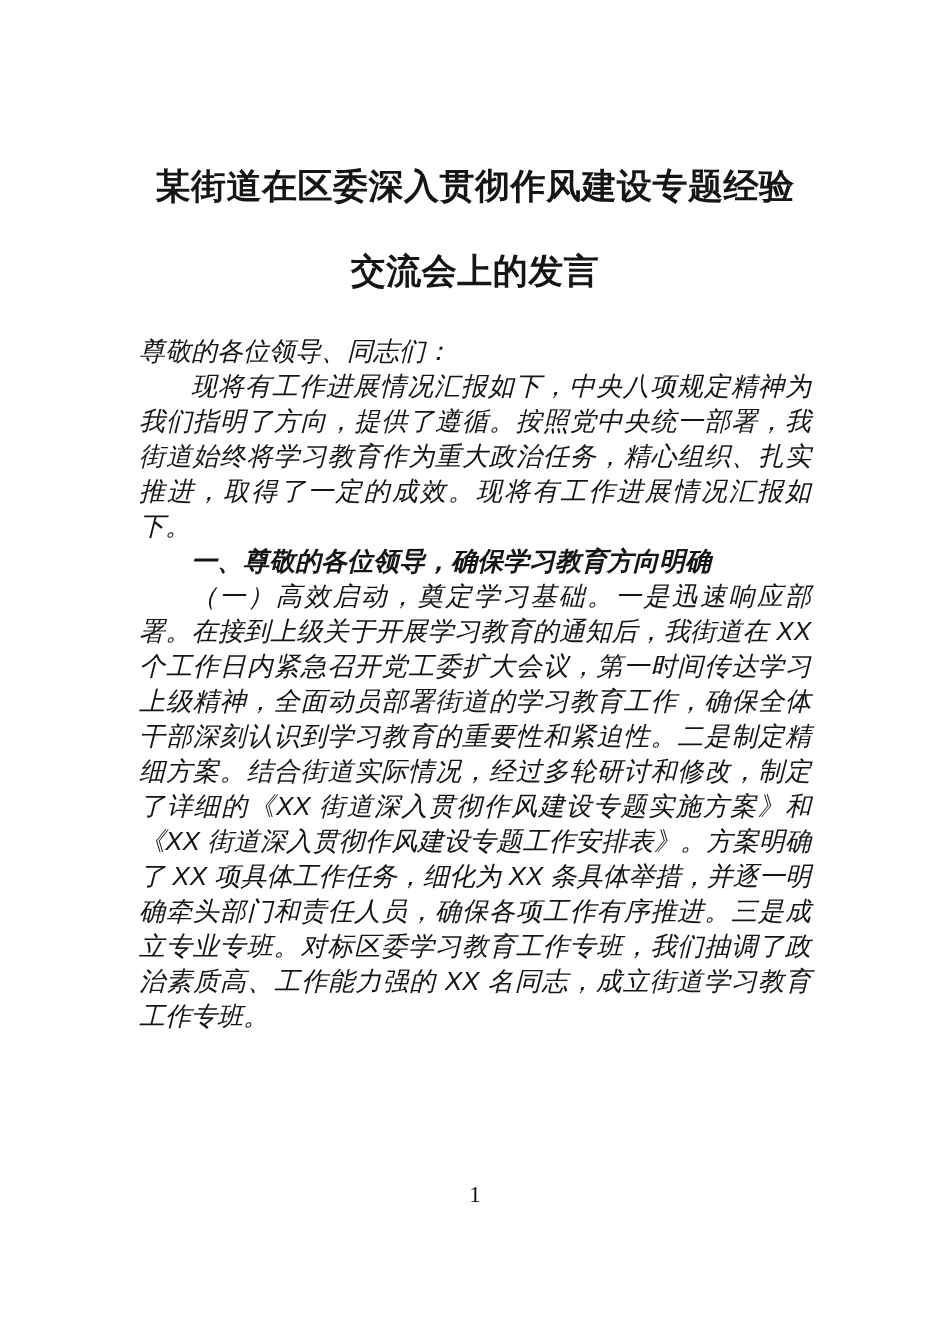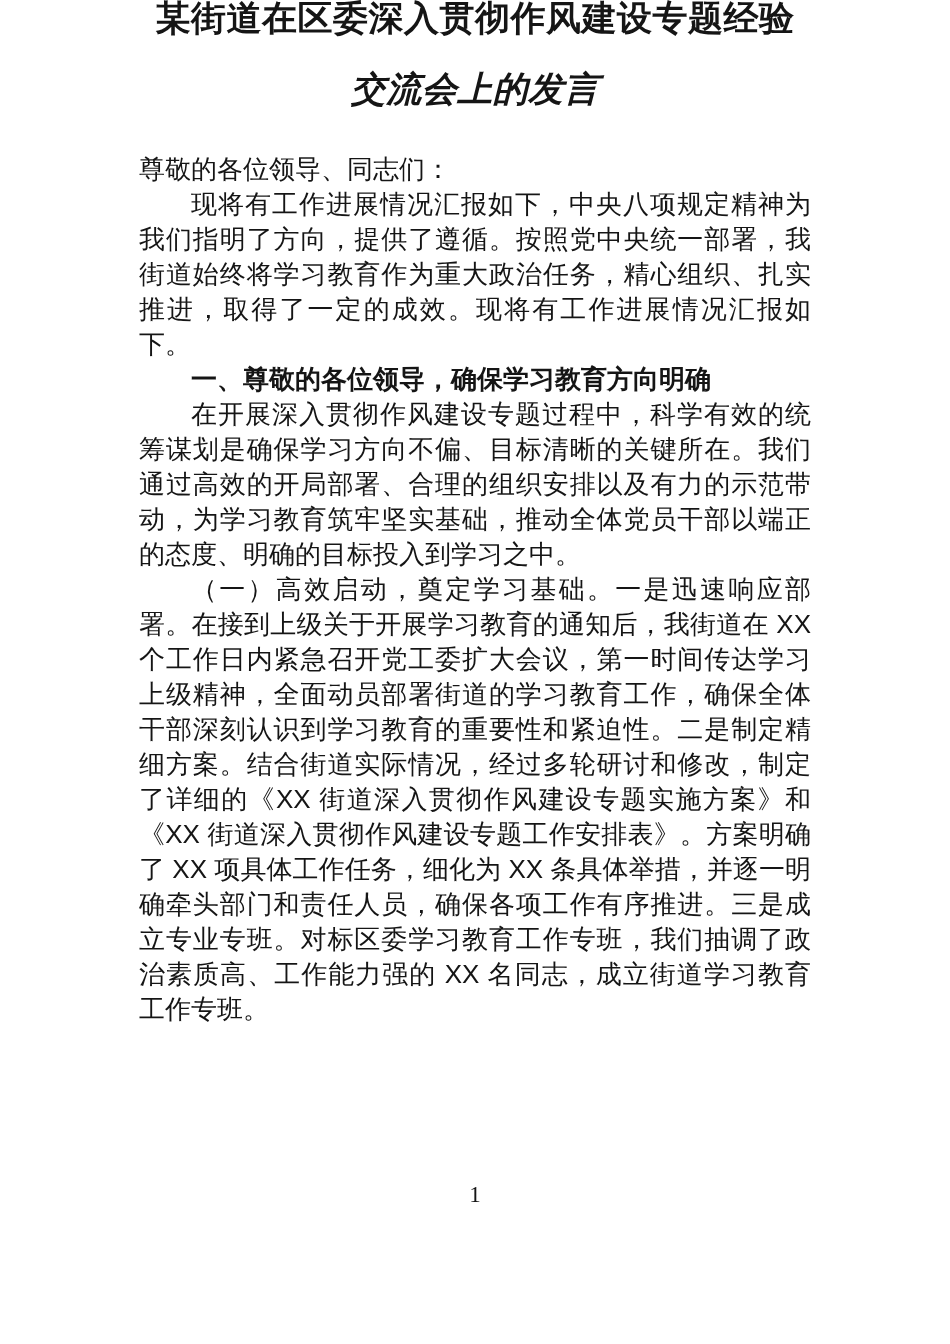--- a/index.html
+++ b/index.html
@@ -18,42 +18,43 @@
     .page {
       position: absolute;
       top: 0;
       left: 0;
       width: 950px;
       height: 1344px;
       background: #ffffff;
     }
     .doc-title {
       margin: 0;
+      padding-top: 168px;
       text-align: center;
       font-size: 35px;
       font-weight: 700;
       color: #151515;
       line-height: 1;
     }
     .title-line {
       display: block;
       letter-spacing: 0.5px;
     }
     .title-line + .title-line {
-      margin-top: 36px;
-      font-style: italic;
+      margin-top: 50px;
     }
     .content {
       width: 672px;
       margin: 46px auto 0 auto;
       font-size: 26px;
       line-height: 35px;
       text-align: justify;
       text-justify: inter-ideograph;
       color: #151515;
+      font-style: italic;
     }
     .para {
       margin: 0;
       text-indent: 2em;
       word-break: break-all;
     }
     .para.salutation {
       text-indent: 0;
     }
     .para.heading {
@@ -77,19 +78,18 @@
 
   <h1 class="doc-title">
     <span class="title-line">某街道在区委深入贯彻作风建设专题经验</span>
     <span class="title-line">交流会上的发言</span>
   </h1>
 
   <div class="content">
     <p class="para salutation">尊敬的各位领导、同志们：</p>
     <p class="para">现将有工作进展情况汇报如下，中央八项规定精神为我们指明了方向，提供了遵循。按照党中央统一部署，我街道始终将学习教育作为重大政治任务，精心组织、扎实推进，取得了一定的成效。现将有工作进展情况汇报如下。</p>
     <p class="para heading">一、尊敬的各位领导，确保学习教育方向明确</p>
-    <p class="para">在开展深入贯彻作风建设专题过程中，科学有效的统筹谋划是确保学习方向不偏、目标清晰的关键所在。我们通过高效的开局部署、合理的组织安排以及有力的示范带动，为学习教育筑牢坚实基础，推动全体党员干部以端正的态度、明确的目标投入到学习之中。</p>
     <p class="para">（一）高效启动，奠定学习基础。一是迅速响应部署。在接到上级关于开展学习教育的通知后，我街道在 XX 个工作日内紧急召开党工委扩大会议，第一时间传达学习上级精神，全面动员部署街道的学习教育工作，确保全体干部深刻认识到学习教育的重要性和紧迫性。二是制定精细方案。结合街道实际情况，经过多轮研讨和修改，制定了详细的《XX 街道深入贯彻作风建设专题实施方案》和《XX 街道深入贯彻作风建设专题工作安排表》。方案明确了 XX 项具体工作任务，细化为 XX 条具体举措，并逐一明确牵头部门和责任人员，确保各项工作有序推进。三是成立专业专班。对标区委学习教育工作专班，我们抽调了政治素质高、工作能力强的 XX 名同志，成立街道学习教育工作专班。</p>
   </div>
 
   <div class="page-number">1</div>
 
 </div>
 
 </body></html>

